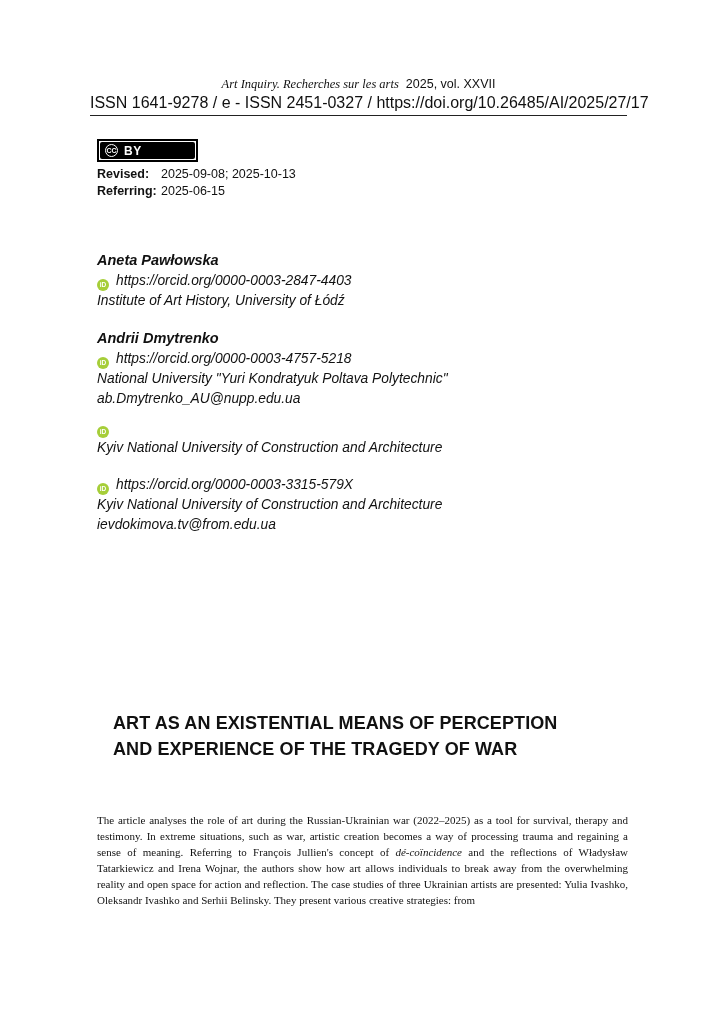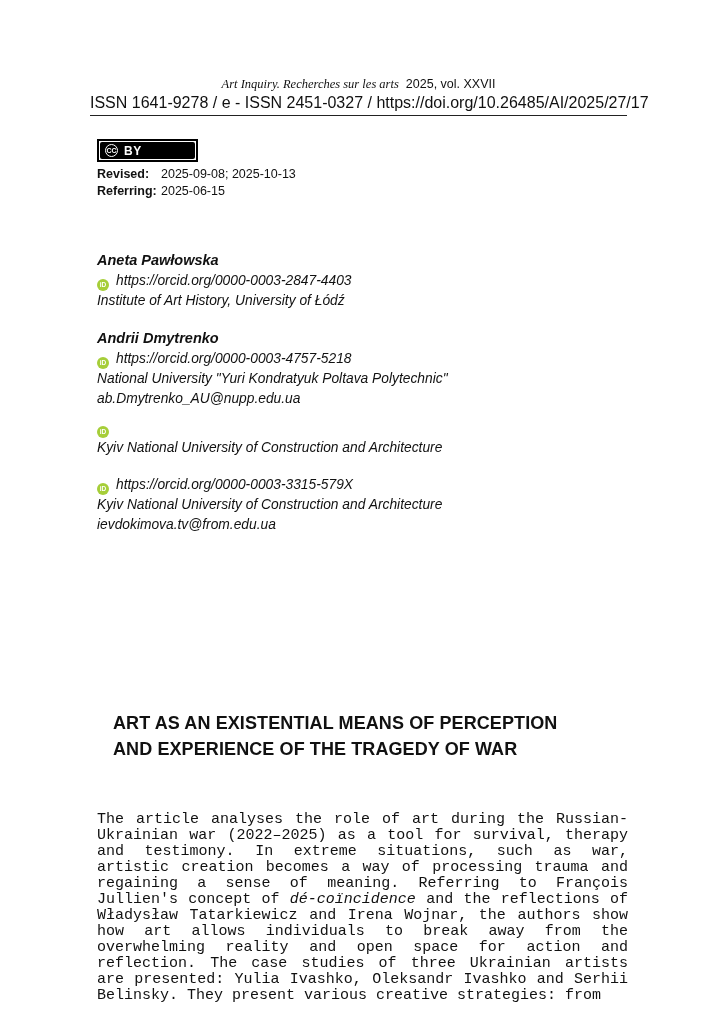--- a/index.html
+++ b/index.html
@@ -71,22 +71,22 @@
     position:absolute; top:694px; left:97px;
     width:460px; margin:16px;
     font-size:18px; line-height:26px; font-weight:bold;
     letter-spacing:0.1px;
   }
 
   
   .abstract {
     position:absolute; top:812px; left:97px;
     width:531px; margin:0;
-    font-family:Liberation Mono, monospace;
-    font-size:15px; line-height:16px;
+    font-family:Liberation Serif, serif;
+    font-size:11px; line-height:16px;
     text-align:justify;
   }
   .abstract .it { font-style:italic; }
 </style>
 </head>
 <body>
 
 <div class="page">
 
   <div class="journal-header">

